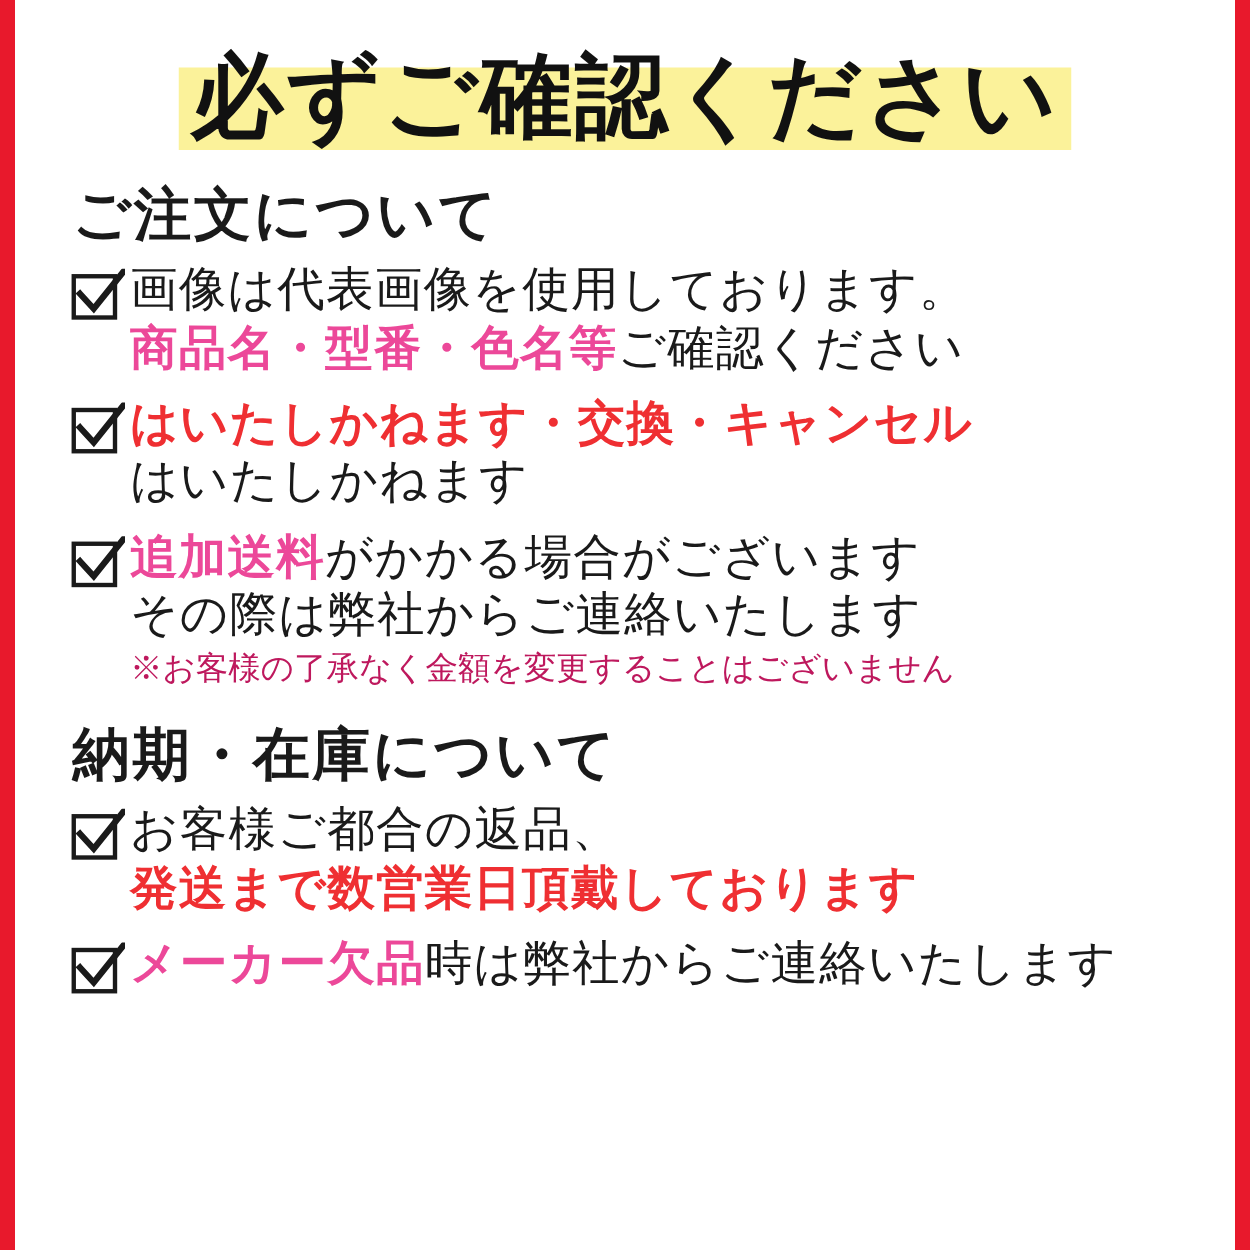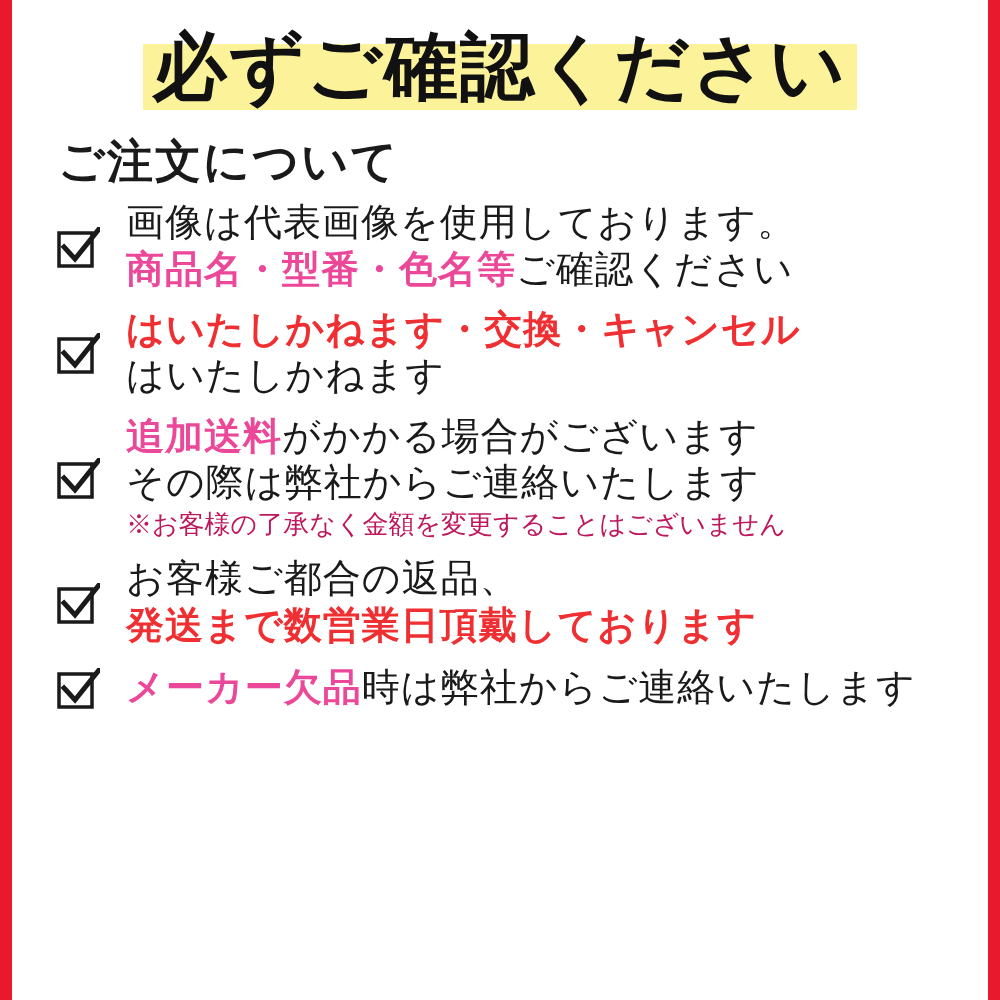--- a/index.html
+++ b/index.html
@@ -30,21 +30,21 @@
   }
   .edge-left { left: 0; }
   .edge-right { right: 0; }
 
   .content {
     position: absolute;
     left: 12px;
     right: 12px;
     top: 0;
     bottom: 0;
-    padding: 24px 30px 0 30px;
+    padding: 34px 30px 0 30px;
     box-sizing: border-box;
   }
 
   
   .title-wrap {
     text-align: center;
     margin: 0 0 18px 0;
   }
   .title {
     display: inline-block;
@@ -76,23 +76,22 @@
     color: #1a1a1a;
     letter-spacing: 2px;
     margin: 10px 0 6px 16px;
   }
   .section-head.second {
     margin-top: 22px;
   }
 
   .item {
     display: flex;
-    align-items: center;
+    align-items: flex-start;
     margin: 1px 0 14px 14px;
-    gap: 22px;
   }
   .item .check {
     flex: 0 0 auto;
     width: 44px;
     height: 44px;
     margin-top: 6px;
     margin-right: 4px;
     position: relative;
   }
   .item .check svg {
@@ -180,20 +179,21 @@
           <path d="M8 20 L19 32 L43 2" fill="none" stroke="#1a1a1a" stroke-width="5" stroke-linecap="square"></path>
         </svg>
       </div>
       <div class="lines">
         <div class="line"><span class="red">追加送料</span><span class="blk">がかかる場合がございます</span></div>
         <div class="line">その際は弊社からご連絡いたします</div>
         <div class="note">※お客様の了承なく金額を変更することはございません</div>
       </div>
     </div>
 
+    <div class="section-head second">納期・在庫について</div>
 
     <div class="item">
       <div class="check">
         <svg width="44" height="44" viewBox="0 0 44 44">
           <rect x="3" y="6" width="33" height="33" fill="#ffffff" stroke="#1a1a1a" stroke-width="3.5"></rect>
           <path d="M8 20 L19 32 L43 2" fill="none" stroke="#1a1a1a" stroke-width="5" stroke-linecap="square"></path>
         </svg>
       </div>
       <div class="lines">
         <div class="line">お客様ご都合の返品、</div>

